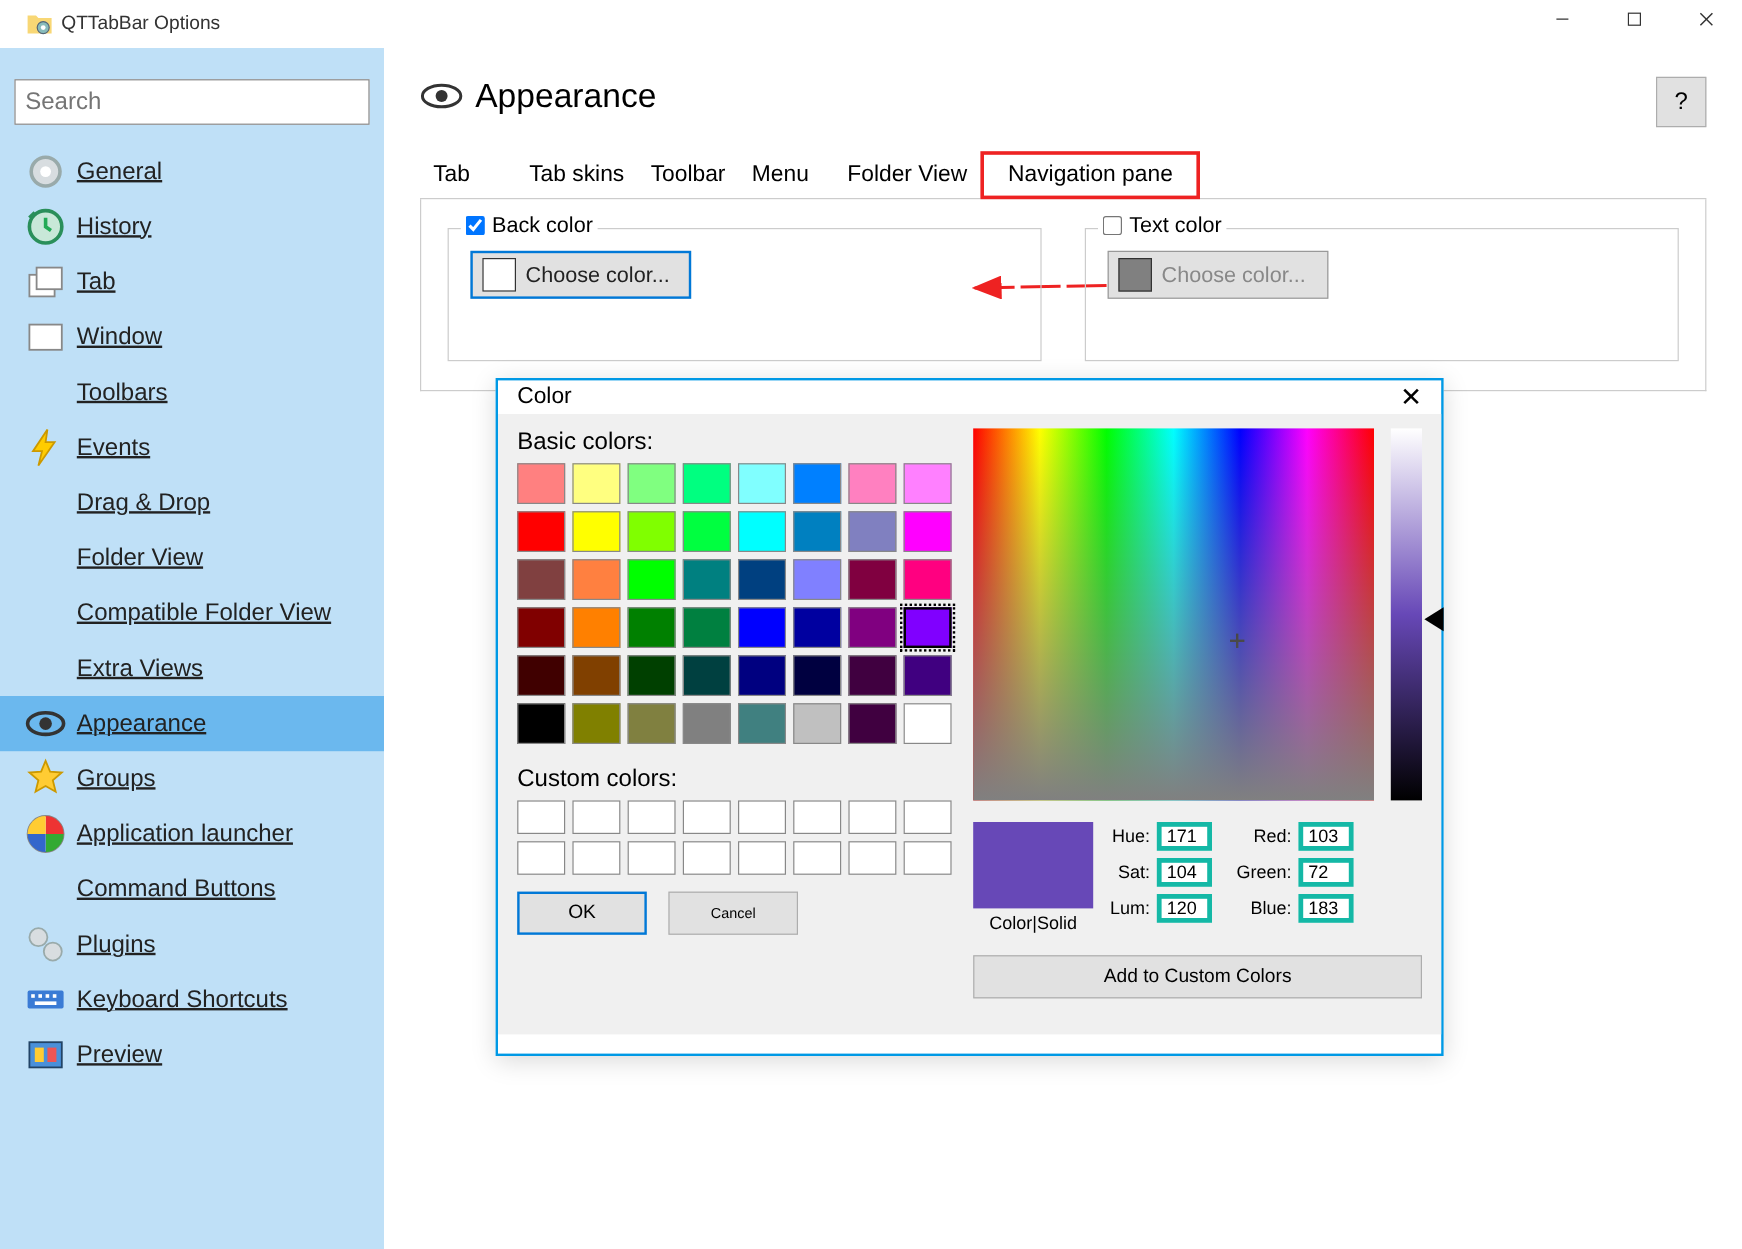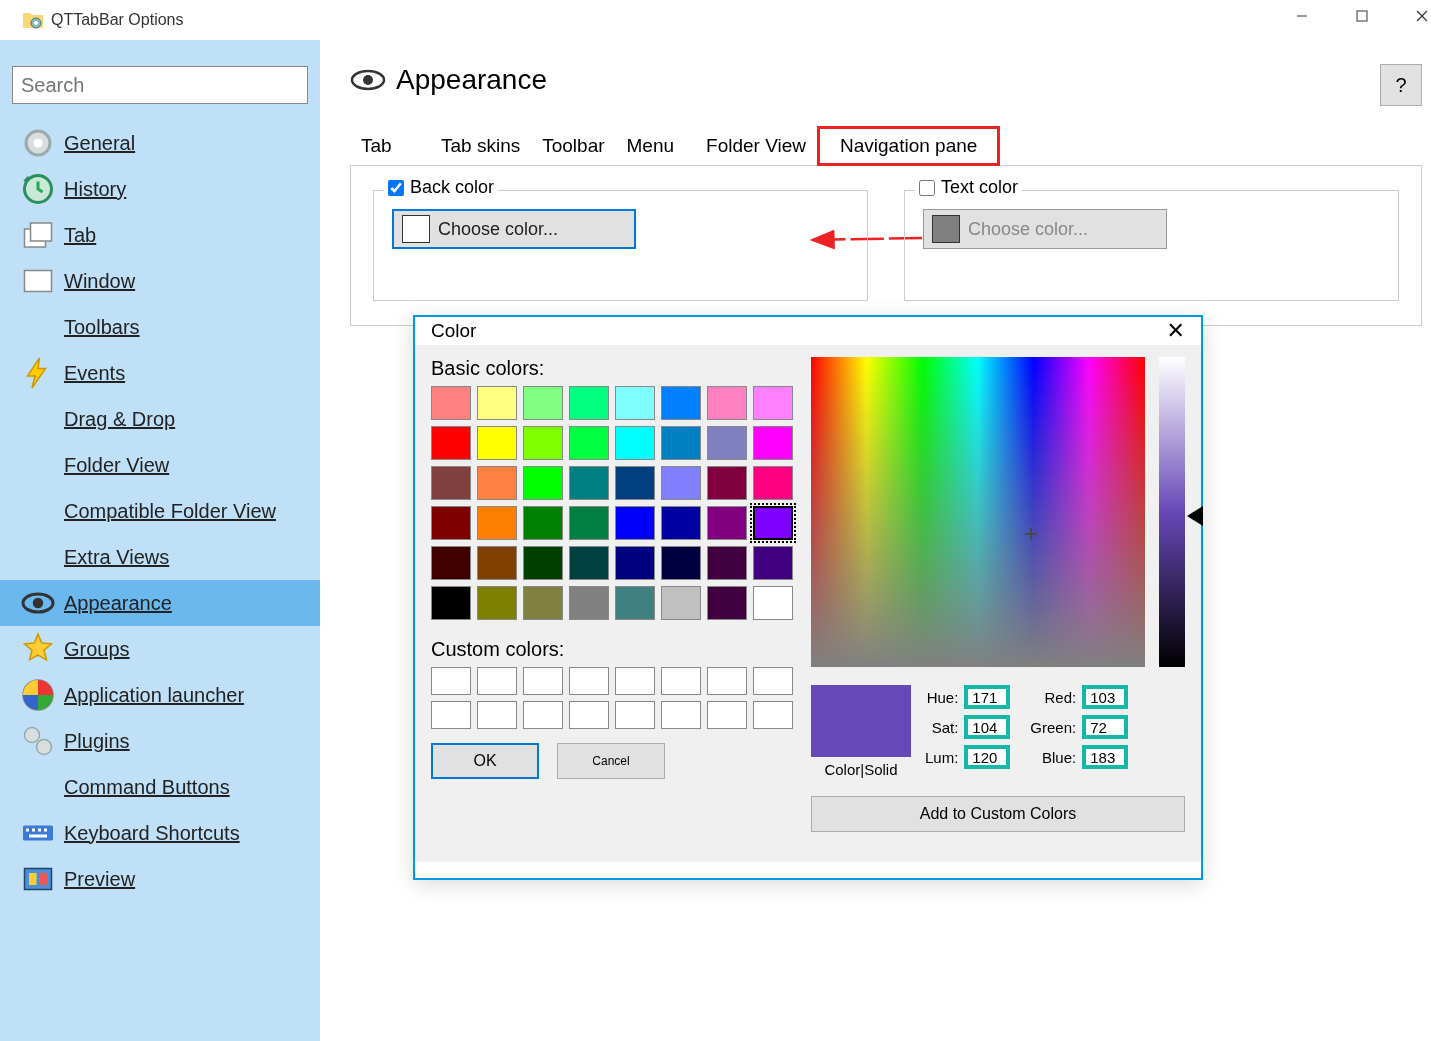--- a/index.html
+++ b/index.html
@@ -37,21 +37,21 @@
 
 .tabs { display: flex; border-bottom: 1px solid #ccc; margin-top: 30px; }
 .tab { padding: 8px 10px; font-size: 19px; border: 1px solid transparent; background: transparent; margin-bottom: -1px; white-space: nowrap; }
 .tab.nav-highlight { border: 3px solid #e22; padding: 6px 20px; background: #fff; border-bottom: 3px solid #e22; position: relative; }
 .arrow { position: absolute; top: 190px; left: 458px; width: 330px; height: 20px; pointer-events:none; }
 
 .tabpane { border: 1px solid #ccc; border-top: none; padding: 24px 22px; display: flex; gap: 36px; min-height: 160px; }
 .group { border: 1px solid #ccc; padding: 18px 18px 24px 18px; position: relative; flex: 1; }
 .group legend { position: absolute; top: -14px; left: 10px; background: #fff; padding: 0 4px; font-size: 18px; display:flex; align-items:center; gap:6px;}
 .group legend input[type=checkbox]{ width:16px; height:16px; }
-.choose-btn { display:flex; align-items:center; border:1px solid #999; height: 40px; width: 244px; background:#e1e1e1; padding: 0; }
+.choose-btn { display:flex; align-items:center; border:1px solid #999; height: 40px; width: 184px; background:#e1e1e1; padding: 0; }
 .choose-btn.active { border: 2px solid #0078d7; }
 .choose-btn .swatch{ width:28px; height:28px; border:1px solid #333; margin: 0 8px; background:#fff;}
 .choose-btn.disabled .swatch{ background:#808080; }
 .choose-btn .lbl{ font-size:18px; color:#222;}
 .choose-btn.disabled .lbl{ color:#888;}
 
 
 .color-dialog { position:absolute; left: 413px; top: 315px; width: 790px; height: 565px; border: 2px solid #0099e5; background:#fff; box-shadow: 0 4px 20px rgba(0,0,0,0.15); }
 .cd-title { height: 28px; display:flex; align-items:center; padding: 0 16px; font-size:19px; justify-content:space-between;}
 .cd-close { font-size: 22px; font-weight:300; cursor:pointer; }
@@ -217,31 +217,31 @@
               <circle cx="12" cy="12" r="10" fill="#fff" stroke="#888"></circle>
               <path d="M12 2a10 10 0 0 1 10 10h-10z" fill="#e33"></path>
               <path d="M22 12a10 10 0 0 1-10 10v-10z" fill="#3a3"></path>
               <path d="M12 22a10 10 0 0 1-10-10h10z" fill="#36c"></path>
               <path d="M2 12A10 10 0 0 1 12 2v10z" fill="#fc3"></path>
             </svg>
           </span>
           <span class="label">Application launcher</span>
         </li>
       <li class="navitem">
+          <span class="icon-placeholder"></span>
+          <span class="label">Command Buttons</span>
+        </li>
+      <li class="navitem">
           <span class="icon">
             <svg viewBox="0 0 24 24">
               <circle cx="8" cy="8" r="5" fill="#d8dde0" stroke="#9aa"></circle>
               <circle cx="16" cy="16" r="5" fill="#d8dde0" stroke="#9aa"></circle>
             </svg>
           </span>
           <span class="label">Plugins</span>
-        </li>
-      <li class="navitem">
-          <span class="icon-placeholder"></span>
-          <span class="label">Command Buttons</span>
         </li>
       <li class="navitem">
           <span class="icon">
             <svg viewBox="0 0 24 24">
               <rect x="2" y="7" width="20" height="10" rx="1" fill="#3a7bd5"></rect>
               <rect x="4" y="9" width="2" height="2" fill="#fff"></rect>
               <rect x="8" y="9" width="2" height="2" fill="#fff"></rect>
               <rect x="12" y="9" width="2" height="2" fill="#fff"></rect>
               <rect x="16" y="9" width="2" height="2" fill="#fff"></rect>
               <rect x="6" y="13" width="12" height="2" fill="#fff"></rect>

